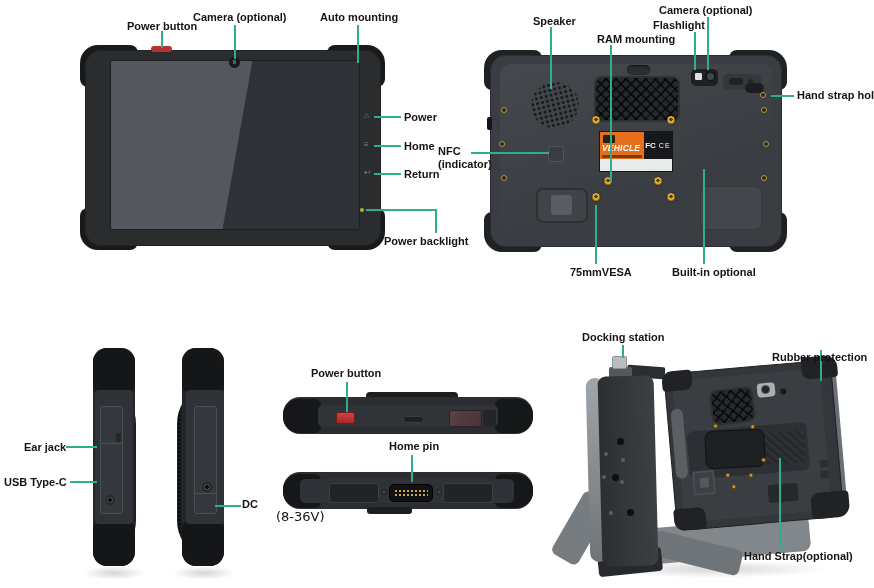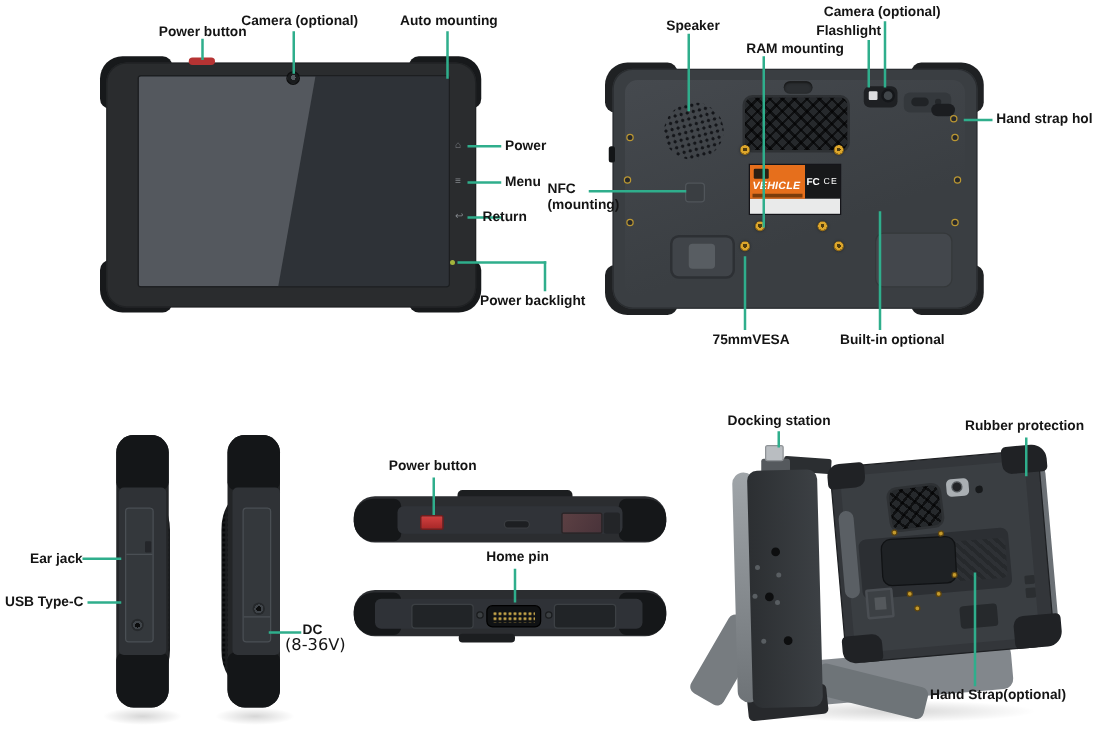--- a/index.html
+++ b/index.html
@@ -1,21 +1,21 @@
 <!DOCTYPE html>
 <html><head>
 <meta charset="utf-8">
 <style>
   html,body{margin:0;padding:0;background:#fff;}
   #canvas{position:relative;width:874px;height:588px;background:#ffffff;overflow:hidden;
           font-family:"Liberation Sans",sans-serif;}
   .grp{position:absolute;inset:0;}
   .abs{position:absolute;}
   .lbl{position:absolute;font-weight:bold;font-size:11px;line-height:1.15;color:#141414;white-space:nowrap;}
-  .lbl2{position:absolute;font-size:13px;line-height:1.1;color:#141414;white-space:nowrap;font-family:"DejaVu Sans",sans-serif;}
+  .lbl2{position:absolute;font-size:13px;line-height:1.1;color:#141414;white-space:nowrap;font-family:"DejaVu Sans",sans-serif;margin-left:48px;}
   .vln{position:absolute;width:2px;background:#2fae8c;}
   .hln{position:absolute;height:2px;background:#2fae8c;}
   .bmp{position:absolute;background:#17191b;}
   .scrw{position:absolute;width:8px;height:8px;border-radius:50%;
         background:radial-gradient(circle at 50% 45%,#4f3c10 0 1.6px,#dca62c 1.6px 3.3px,#996f15 3.3px);
         box-shadow:0 0 2px rgba(0,0,0,.5);}
   .escr{position:absolute;width:6px;height:6px;border-radius:50%;background:#26282b;border:1px solid #bb9733;box-sizing:border-box;}
   .hatch{background-color:#26292c;
          background-image:repeating-linear-gradient(45deg,rgba(0,0,0,.6) 0 2px,transparent 2px 7px),
                           repeating-linear-gradient(135deg,rgba(0,0,0,.6) 0 2px,transparent 2px 7px);
@@ -52,22 +52,22 @@
     <div class="hln" style="left:374px;top:116px;width:27px;"></div>
     <div class="hln" style="left:374px;top:145px;width:27px;"></div>
     <div class="hln" style="left:374px;top:173px;width:27px;"></div>
     <div class="hln" style="left:366px;top:209px;width:71px;"></div>
     <div class="vln" style="left:435px;top:209px;height:24px;"></div>
 
     <div class="lbl" style="left:127px;top:20px;">Power button</div>
     <div class="lbl" style="left:193px;top:11px;">Camera (optional)</div>
     <div class="lbl" style="left:320px;top:11px;">Auto mounting</div>
     <div class="lbl" style="left:404px;top:111px;">Power</div>
-    <div class="lbl" style="left:404px;top:140px;">Menu</div>
-    <div class="lbl" style="left:386px;top:168px;">Return</div>
+    <div class="lbl" style="left:404px;top:140px;">Home</div>
+    <div class="lbl" style="left:404px;top:168px;">Return</div>
     <div class="lbl" style="left:384px;top:235px;">Power backlight</div>
   </div>
 
   <div class="grp">
     <div class="bmp" style="left:484px;top:50px;width:58px;height:40px;border-radius:18px 8px 8px 8px;background:#1f2123;"></div>
     <div class="bmp" style="left:729px;top:50px;width:58px;height:40px;border-radius:8px 18px 8px 8px;background:#1f2123;"></div>
     <div class="bmp" style="left:484px;top:212px;width:58px;height:40px;border-radius:8px 8px 8px 18px;background:#1f2123;"></div>
     <div class="bmp" style="left:729px;top:212px;width:58px;height:40px;border-radius:8px 8px 18px 8px;background:#1f2123;"></div>
     <div class="abs" style="left:490px;top:55px;width:292px;height:192px;background:#3a3e42;border-radius:16px;box-shadow:inset 0 0 0 1px #2a2d30;"></div>
     <div class="abs" style="left:500px;top:64px;width:272px;height:174px;background:linear-gradient(160deg,#45494e,#3a3e42 65%);border-radius:10px;"></div>
@@ -130,21 +130,21 @@
     <div class="vln" style="left:595px;top:205px;height:59px;"></div>
     <div class="vln" style="left:703px;top:169px;height:95px;"></div>
 
     <div class="lbl" style="left:533px;top:15px;">Speaker</div>
     <div class="lbl" style="left:597px;top:33px;">RAM mounting</div>
     <div class="lbl" style="left:659px;top:4px;">Camera (optional)</div>
     <div class="lbl" style="left:653px;top:19px;">Flashlight</div>
     <div class="lbl" style="left:797px;top:89px;">Hand strap hole</div>
     <div class="lbl" style="left:438px;top:145px;">
       <div>NFC</div>
-      <div>(mounting)</div>
+      <div>(indicator)</div>
     </div>
     <div class="lbl" style="left:570px;top:266px;">75mmVESA</div>
     <div class="lbl" style="left:672px;top:266px;">Built-in optional</div>
   </div>
 
   <div class="grp">
     <div class="shadow" style="left:82px;top:566px;width:64px;height:14px;"></div>
     <div class="abs knurl" style="left:116px;top:394px;width:20px;height:156px;border-radius:0 60px 60px 0 / 0 90px 90px 0;"></div>
     <div class="abs" style="left:93px;top:348px;width:42px;height:218px;background:#232527;border-radius:14px;"></div>
     <div class="abs" style="left:93px;top:348px;width:42px;height:44px;background:#141618;border-radius:14px 14px 6px 6px;"></div>
@@ -260,17 +260,17 @@
       <div class="goldscr" style="left:60px;top:120px;"></div>
       <div class="goldscr" style="left:92px;top:96px;"></div>
       <div class="abs" style="left:150px;top:104px;width:8px;height:7px;background:#2b2e31;border-radius:1px;"></div>
       <div class="abs" style="left:150px;top:114px;width:8px;height:8px;background:#2b2e31;border-radius:1px;"></div>
     </div>
 
     <div class="vln" style="left:622px;top:345px;height:13px;"></div>
     <div class="vln" style="left:820px;top:350px;height:31px;"></div>
     <div class="vln" style="left:779px;top:458px;height:91px;"></div>
     <div class="lbl" style="left:582px;top:331px;">Docking station</div>
-    <div class="lbl" style="left:772px;top:335px;">Rubber protection</div>
+    <div class="lbl" style="left:772px;top:351px;">Rubber protection</div>
     <div class="lbl" style="left:744px;top:550px;">Hand Strap(optional)</div>
   </div>
 
 </div>
 
 </body></html>

